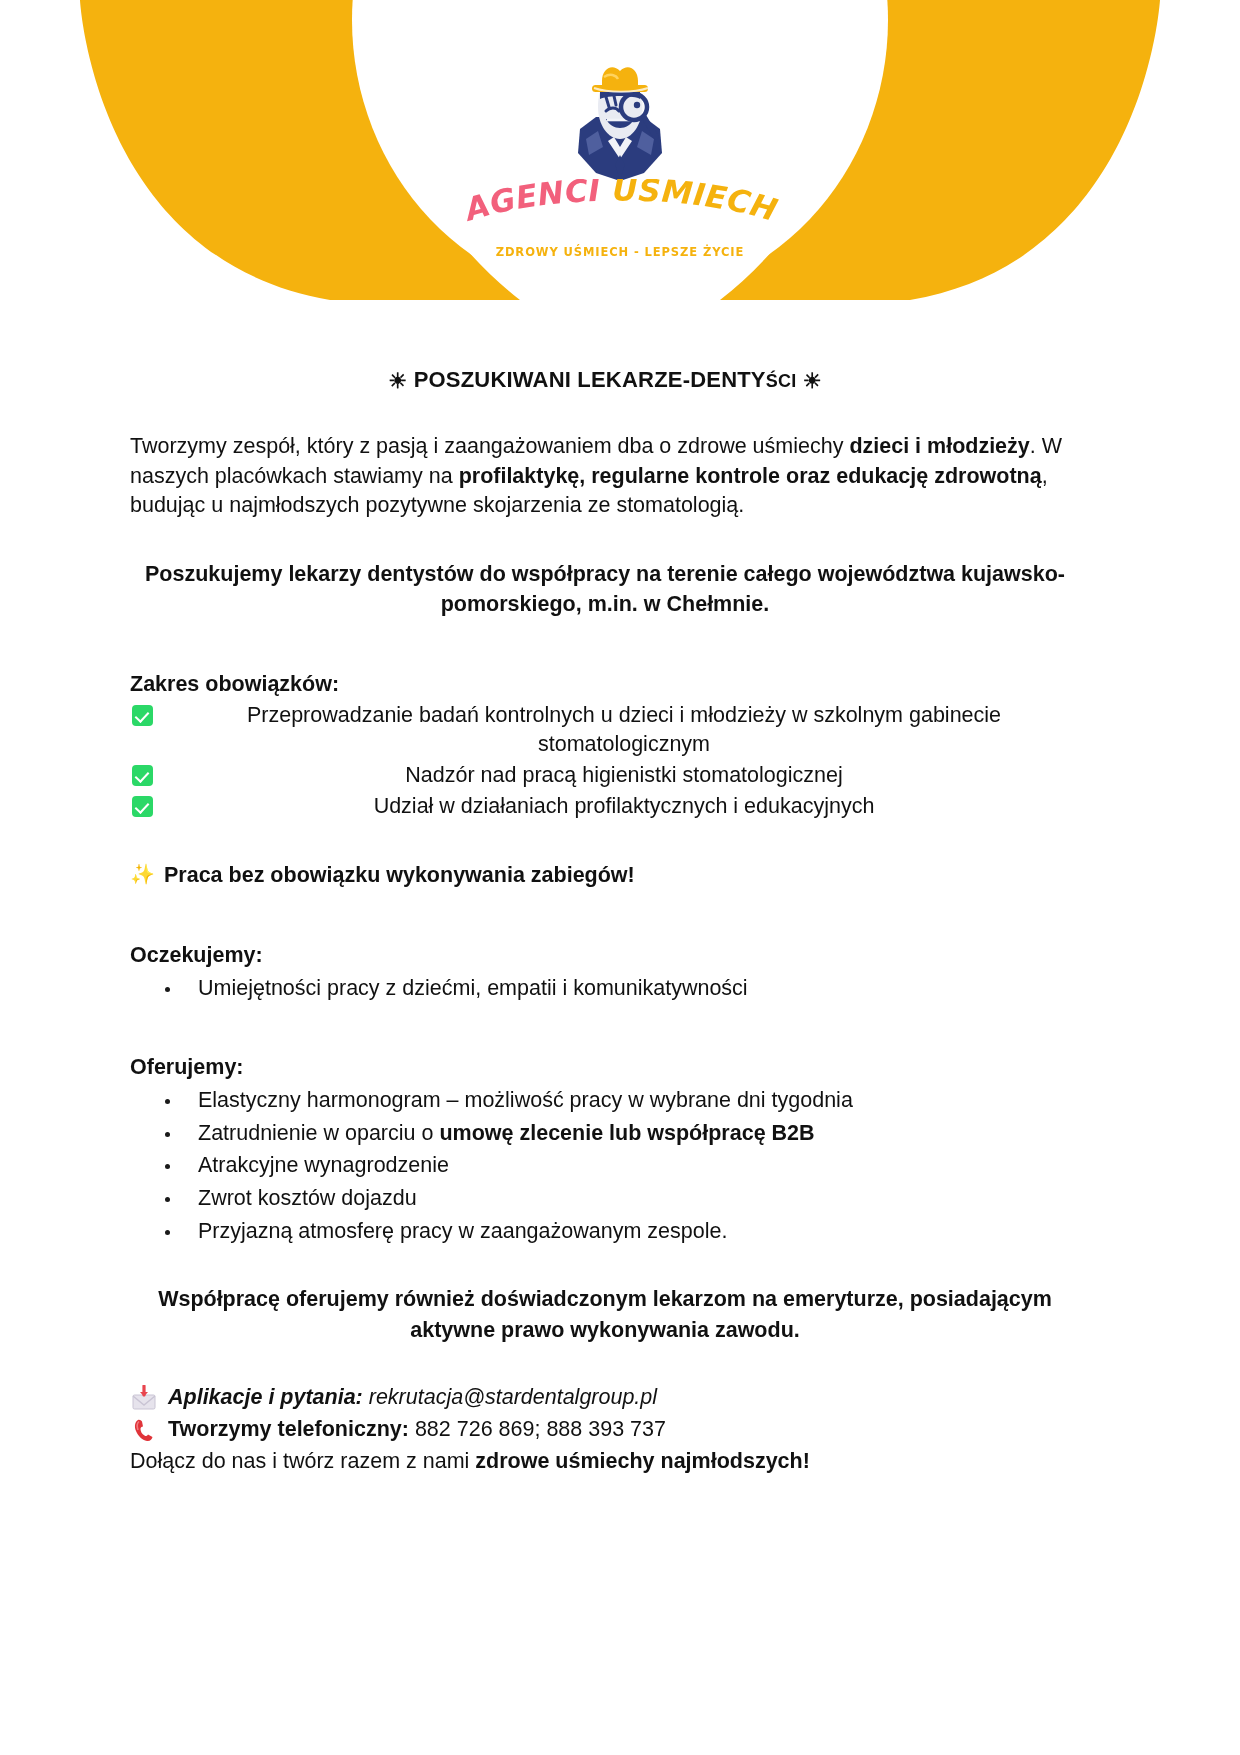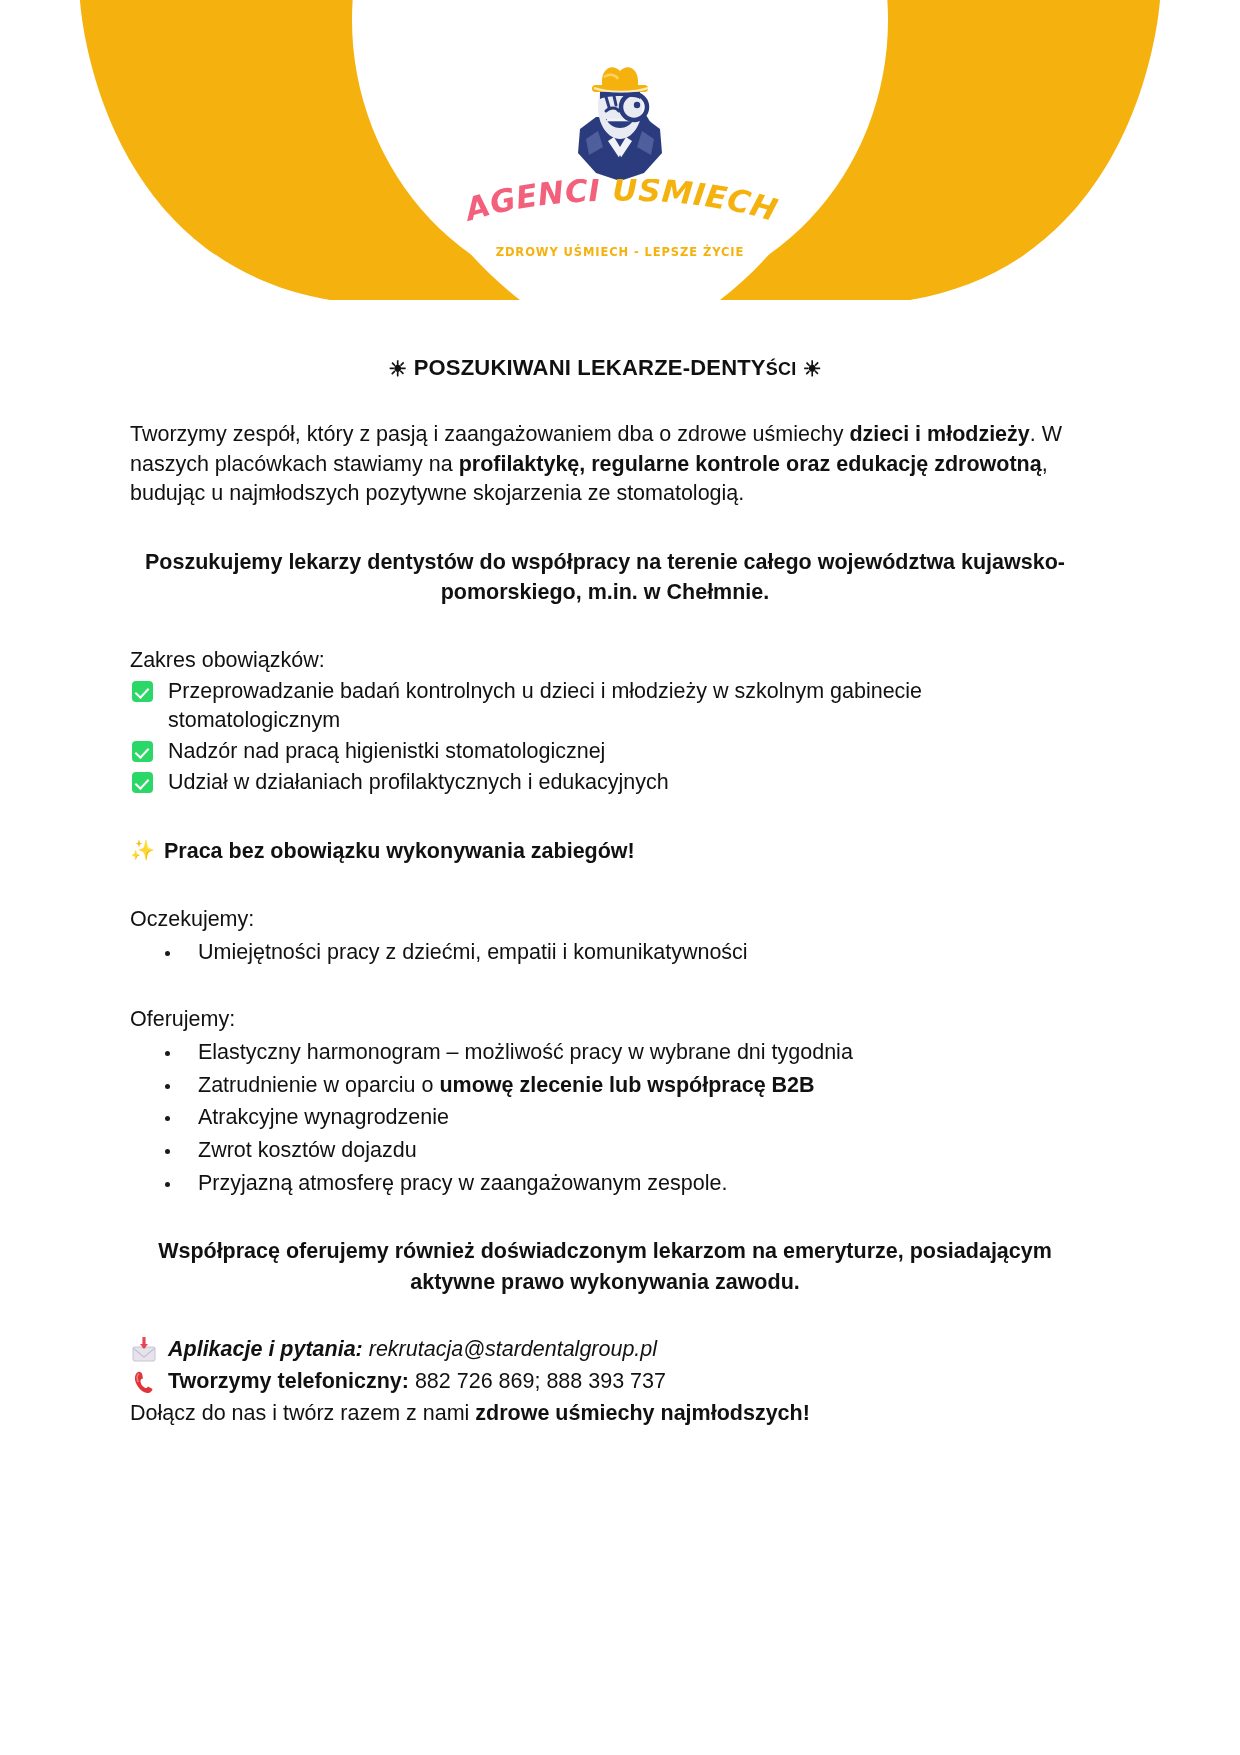--- a/index.html
+++ b/index.html
@@ -47,21 +47,21 @@
     font-family: "DejaVu Sans", sans-serif;
     font-size: 11.5px;
     font-weight: bold;
     letter-spacing: 0.9px;
     color: #F5B20E;
   }
 
   
   .doc {
     position: absolute;
-    top: 305px;
+    top: 317px;
     left: 130px;
     width: 950px;
     font-size: 21.5px;
     line-height: 1.38;
     color: #111111;
   }
 
   .title-line {
     text-align: center;
     font-weight: bold;
@@ -78,28 +78,29 @@
   }
 
   .center-bold {
     text-align: center;
     font-weight: bold;
     margin: 38px 0 0 0;
     line-height: 1.42;
   }
 
   .section-head {
-    font-weight: normal;
-    margin: 38px 0 0 0;
+    font-weight: bold;
+    margin: 50px 0 0 0;
   }
 
   ul.check-list {
     list-style: none;
     margin: 0;
     padding: 0;
+    text-align: center;
   }
   ul.check-list li {
     position: relative;
     padding-left: 38px;
     margin: 1px 0 0 0;
   }
   .check-box {
     position: absolute;
     left: 2px;
     top: 4px;

